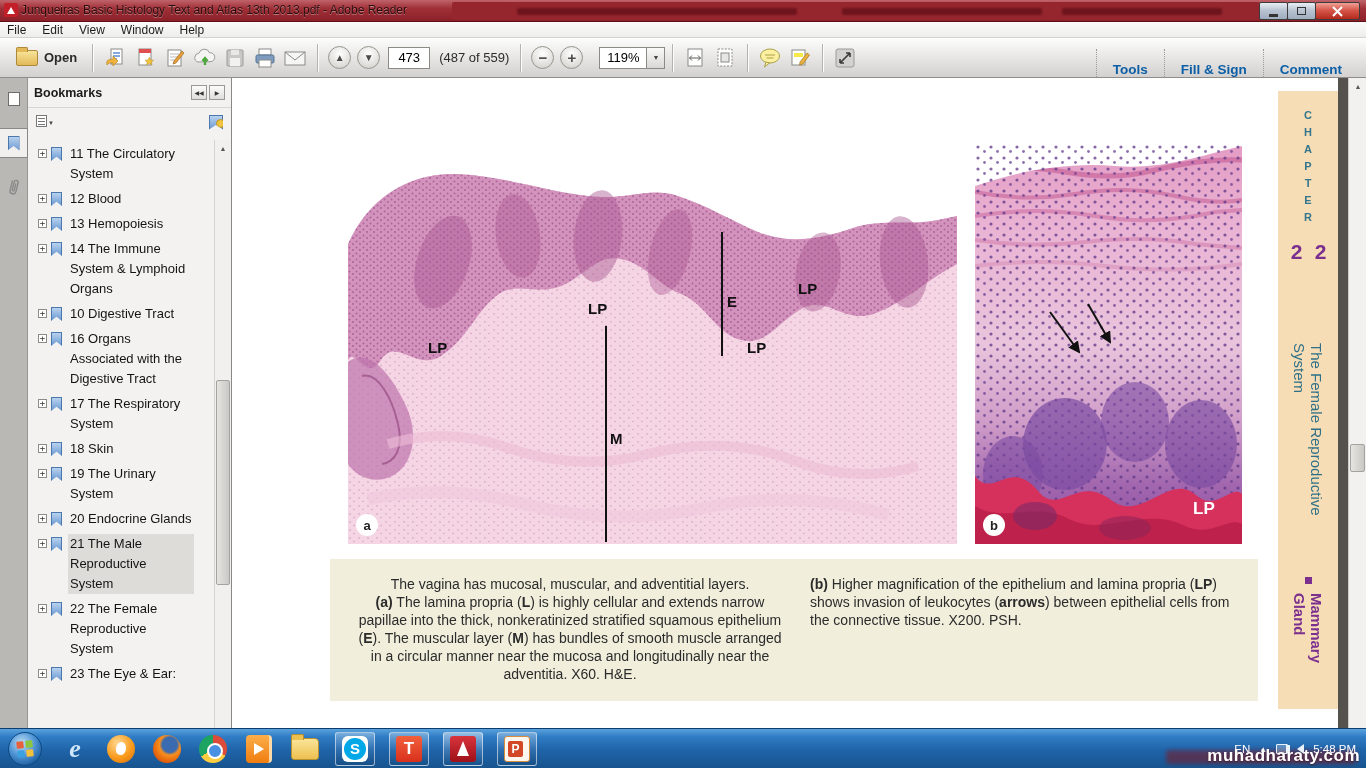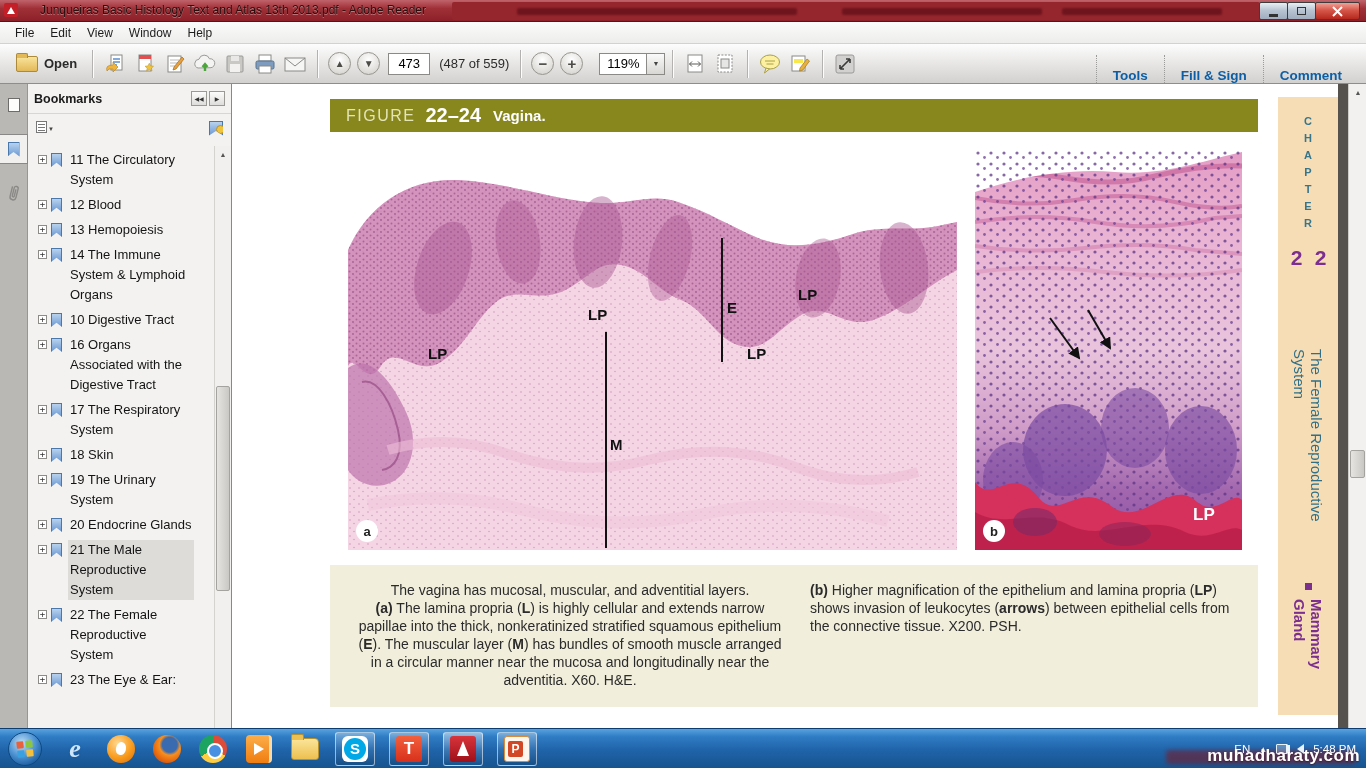--- a/index.html
+++ b/index.html
@@ -4,39 +4,39 @@
 <style>
   * { margin:0; padding:0; box-sizing:border-box; }
   html,body { width:1366px; height:768px; overflow:hidden; }
   body { font-family:"Liberation Sans", sans-serif; }
   .screen { position:relative; width:1366px; height:768px; background:#e8e8e8; }
 
   
   .titlebar { position:relative; height:22px;
     background:linear-gradient(#c0636a, #a03038 40%, #8c2029);
     border-bottom:1px solid #5f1016; }
-  .tb-left { position:absolute; left:4px; top:3px; display:flex; align-items:flex-end; gap:22px; }
+  .tb-left { position:absolute; left:4px; top:3px; display:flex; align-items:flex-end; gap:3px; }
   .pdf-app-icon { width:14px; height:14px; background:#c21f28; border-radius:2px;
     display:flex; align-items:center; justify-content:center; }
   .pdf-app-icon::before { content:""; width:0; height:0; border-left:4px solid transparent;
     border-right:4px solid transparent; border-bottom:7px solid #fff; }
   .tb-title { font-size:12px; color:#2a0d0d; text-shadow:0 1px 0 rgba(255,255,255,.35); white-space:nowrap; }
   .tb-censor { position:absolute; left:452px; top:2px; width:808px; height:18px;
     background:#96262e; border-radius:2px; overflow:hidden; }
   .tb-censor .smudge { position:absolute; top:6px; height:7px; background:#6e141c; filter:blur(1px); border-radius:2px; }
   .winbtns { position:absolute; right:6px; top:2px; display:flex; }
   .winbtn { width:29px; height:18px; border:1px solid #3c3c3c; border-radius:2px; margin-left:-1px;
     background:linear-gradient(#e9eef4,#b9c4d2 45%,#9fadbf); display:flex; align-items:center; justify-content:center; }
   .winbtn.close { width:45px; background:linear-gradient(#f0a097,#d6574a 45%,#b5281d); }
   .glyph-min { width:9px; height:3px; background:#333; margin-top:8px; }
   .glyph-restore { width:9px; height:8px; border:1px solid #333; background:transparent; }
 
   
-  .menubar { height:22px; background:linear-gradient(#fbfbfb,#ededeb); border-bottom:1px solid #d4d2cf;
-    display:flex; align-items:center; padding-left:8px; gap:2px; }
+  .menubar { height:16px; background:linear-gradient(#fbfbfb,#ededeb); border-bottom:1px solid #d4d2cf;
+    display:flex; align-items:center; gap:2px; }
   .menu-item { font-size:12px; color:#1c1c1c; padding:3px 7px; }
 
   
   .toolbar { height:40px; background:linear-gradient(#fdfdfd,#e3e2e0 60%,#d2d1cf);
     border-bottom:1px solid #8e8d8b; display:flex; align-items:center; padding:0 8px; }
   .tsep { width:1px; height:28px; background:#b3b2b0; box-shadow:1px 0 0 #fdfdfd; margin:0 7px; }
   .open-btn { display:flex; align-items:center; gap:6px; padding:3px 8px; border-radius:3px; }
   .folder-icon { width:22px; height:16px; position:relative; background:linear-gradient(#f7e49a,#e3b958);
     border:1px solid #ad8a3a; border-radius:2px; }
   .folder-icon::before { content:""; position:absolute; left:-1px; top:-4px; width:10px; height:4px;
@@ -463,25 +463,20 @@
 
       <div class="bm-vscroll">
         <span class="sb-arrow" style="top:0;">▲</span>
         <span class="sb-thumb"></span>
         <span class="sb-arrow" style="bottom:0;">▼</span>
       </div>
     </div>
 
     <div class="docarea">
 
-      <div class="figbar">
-        <span class="fig-word">FIGURE</span>
-        <span class="fig-num">22–24</span>
-        <span class="fig-title">Vagina.</span>
-      </div>
 
       <div class="panel panel-a">
         <svg viewBox="0 0 609 400" preserveAspectRatio="none">
           <defs>
             <pattern id="dotsLight" width="9" height="8" patternUnits="userSpaceOnUse">
               <circle cx="2" cy="2" r="0.9" fill="#c487ae"></circle>
               <circle cx="6" cy="5.5" r="0.8" fill="#b06da0"></circle>
             </pattern>
             <pattern id="dotsDark" width="7" height="6" patternUnits="userSpaceOnUse">
               <circle cx="1.5" cy="1.5" r="1" fill="#8d4078"></circle>

